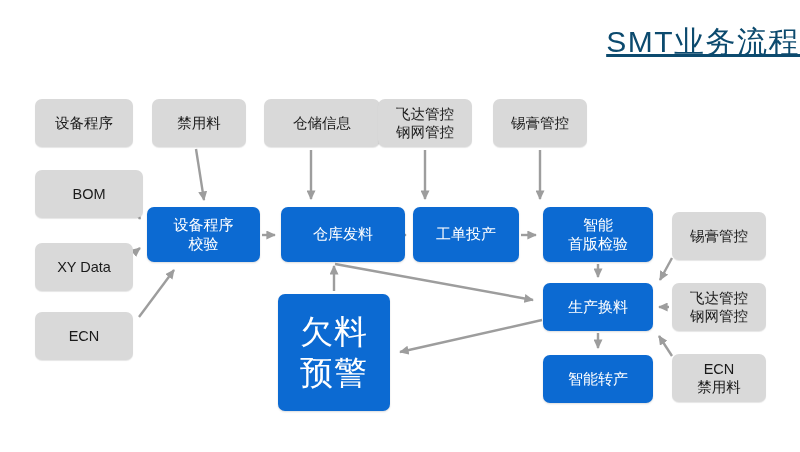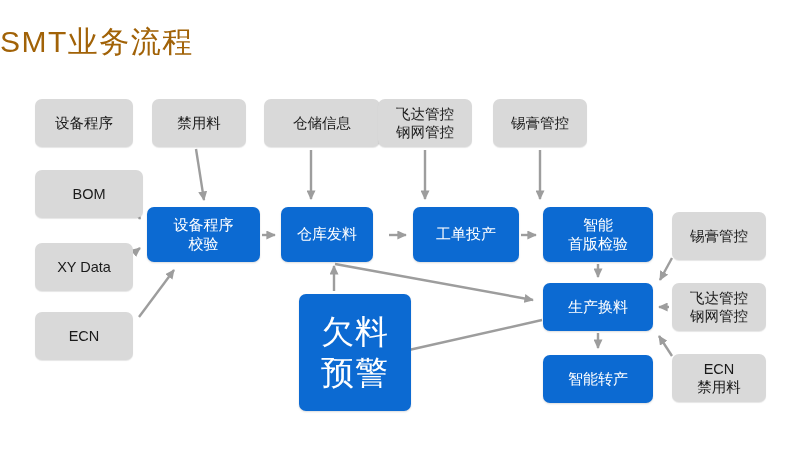--- a/index.html
+++ b/index.html
@@ -47,25 +47,26 @@
   .blue.big {
     font-size: 33px;
     font-weight: 400;
     letter-spacing: 1px;
     line-height: 1.22;
   }
   #page-title {
     position: absolute;
     left: 0; top: 22px;
     width: 800px;
-    text-align: left;
+    text-align: right;
     font-size: 30px;
     letter-spacing: 1.5px;
-    color: #a16207;
+    color: #0c4a6e;
     z-index: 2;
+    text-decoration: underline;
   }
 </style>
 </head>
 <body>
 
 <div id="canvas">
 
   <div id="page-title">SMT业务流程</div>
 
   <svg id="arrows" viewBox="0 0 800 452">
@@ -108,22 +109,22 @@
   <div class="node gray" style="left:35px;top:312px;width:98px;height:48px;">ECN</div>
 
   <div class="node gray" style="left:672px;top:212px;width:94px;height:48px;">锡膏管控</div>
   <div class="node gray" style="left:672px;top:283px;width:94px;height:48px;">飞达管控
 钢网管控</div>
   <div class="node gray" style="left:672px;top:354px;width:94px;height:48px;">ECN
 禁用料</div>
 
   <div class="node blue" style="left:147px;top:207px;width:113px;height:55px;">设备程序
 校验</div>
-  <div class="node blue" style="left:281px;top:207px;width:92px;height:55px;">仓库发料</div>
+  <div class="node blue" style="left:281px;top:207px;width:124px;height:55px;">仓库发料</div>
   <div class="node blue" style="left:413px;top:207px;width:106px;height:55px;">工单投产</div>
   <div class="node blue" style="left:543px;top:207px;width:110px;height:55px;">智能
 首版检验</div>
-  <div class="node blue big" style="left:278px;top:294px;width:112px;height:117px;margin-left:21px;">欠料
+  <div class="node blue big" style="left:278px;top:294px;width:112px;height:117px;">欠料
 预警</div>
   <div class="node blue" style="left:543px;top:355px;width:110px;height:48px;">智能转产</div>
   <div class="node blue" style="left:543px;top:283px;width:110px;height:48px;">生产换料</div>
 
 </div>
 
 </body></html>

